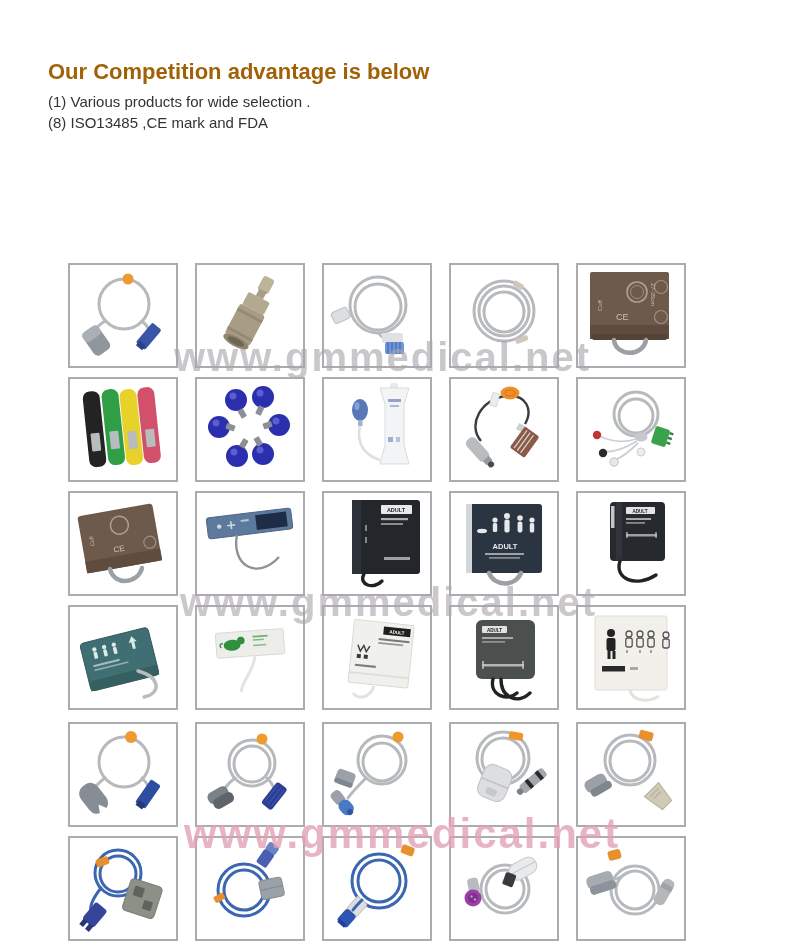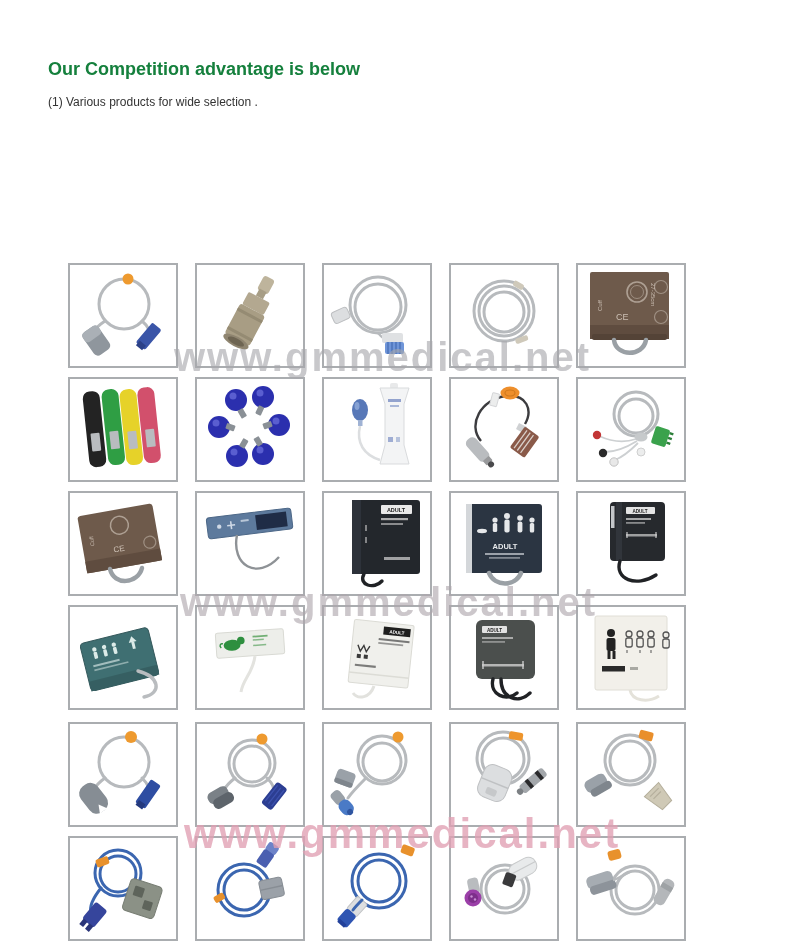--- a/index.html
+++ b/index.html
@@ -1,19 +1,19 @@
 <!DOCTYPE html>
 <html><head>
 <meta charset="utf-8">
 <style>
   html,body{margin:0;padding:0;background:#fff;}
   .page{position:relative;width:793px;height:950px;background:#ffffff;overflow:hidden;
         font-family:"Liberation Sans",sans-serif;color:#2b2b2b;}
-  .title{margin:0;position:absolute;left:48px;top:59px;font-size:18px;font-weight:bold;color:#15803d;}
-  .adv{position:absolute;left:48px;top:92px;font-size:12px;line-height:20.5px;color:#333;}
+  .title{margin:0;position:absolute;left:48px;top:59px;font-size:22px;font-weight:bold;color:#a16207;}
+  .adv{position:absolute;left:48px;top:92px;font-size:15px;line-height:20.5px;color:#333;}
   .adv div{white-space:nowrap;}
   .grid-wrap{position:absolute;left:68px;top:263px;width:642px;}
   .pgrid{display:grid;grid-template-columns:repeat(5,110px);grid-auto-rows:105px;gap:9px 17px;}
   .pgrid2{margin-top:12px;}
   .cell{box-sizing:border-box;width:110px;height:105px;border:2px solid #aaadb0;background:#fff;padding:2px;}
   .cell svg{width:100%;height:100%;display:block;}
   .wm{position:absolute;z-index:5;font-weight:700;letter-spacing:2px;white-space:nowrap;pointer-events:none;}
   .wm1{top:72px;left:106px;font-size:40px;color:rgba(166,167,171,0.62);}
   .wm2{top:317px;left:112px;font-size:40px;color:rgba(172,165,171,0.62);}
   .wm3{top:547px;left:116px;font-size:42px;color:rgba(224,159,178,0.78);}
@@ -26,20 +26,21 @@
 </style>
 </head>
 <body>
 
 <div class="page">
 
   <h1 class="title">Our Competition advantage is below</h1>
 
   <div class="adv">
     <div>(1) Various products for wide selection .</div>
+    <div>(8) ISO13485 ,CE mark and FDA</div>
   </div>
 
   <div class="grid-wrap">
 
     <div class="wm wm1">www.gmmedical.net</div>
     <div class="wm wm2">www.gmmedical.net</div>
     <div class="wm wm3">www.gmmedical.net</div>
 
     <div class="pgrid">
 

